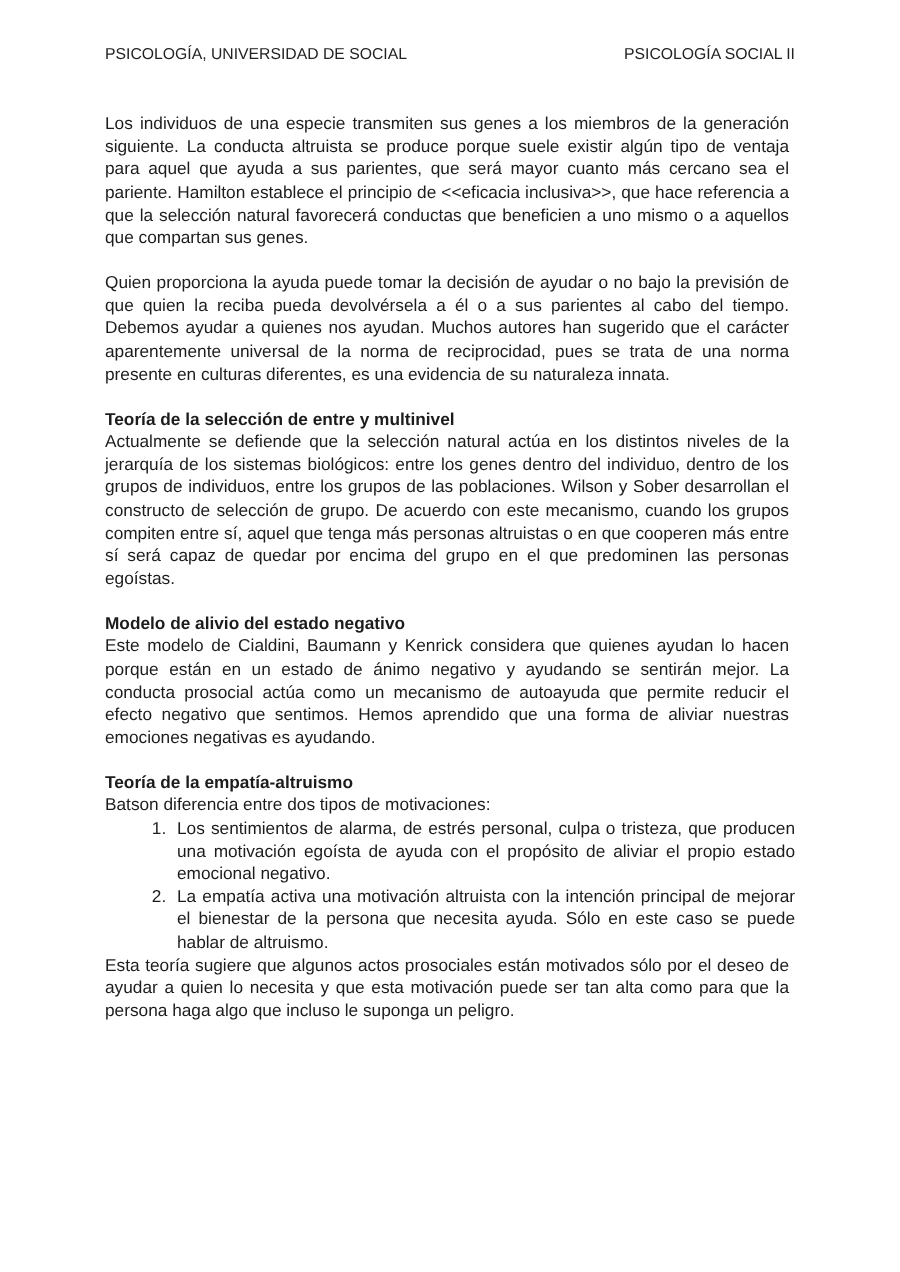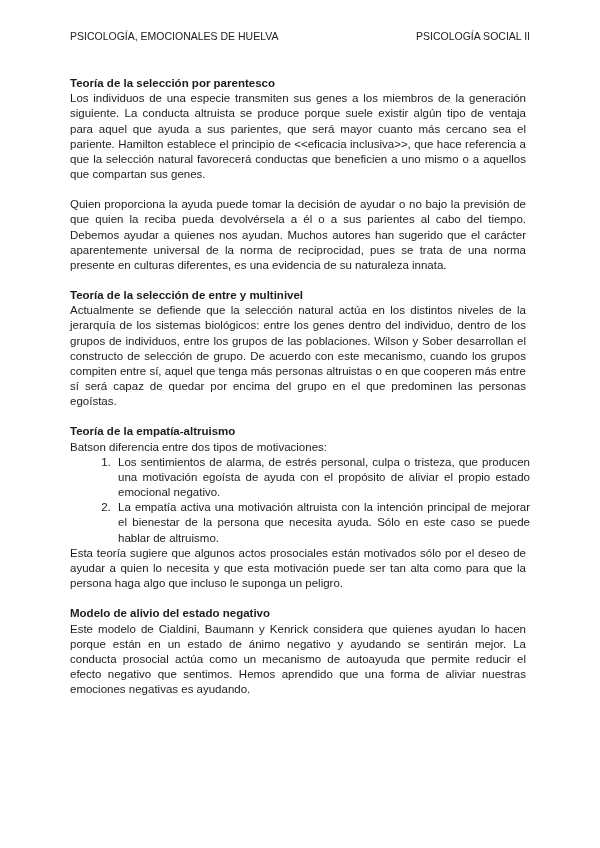--- a/index.html
+++ b/index.html
@@ -60,50 +60,49 @@
     margin-top: 28px;
   }
   .section { margin-bottom: 0; }
 </style>
 </head>
 <body>
 
 <div class="page">
 
   <div class="doc-header">
-    <span>PSICOLOGÍA, EMOCIONALES DE HUELVA</span>
+    <span>PSICOLOGÍA, UNIVERSIDAD DE SOCIAL</span>
     <span>PSICOLOGÍA SOCIAL II</span>
   </div>
 
   <div class="content">
 
     <div class="section">
-      <h3 class="sec-title">Teoría de la selección por parentesco</h3>
       <p class="body-text">Los individuos de una especie transmiten sus genes a los miembros de la generación siguiente. La conducta altruista se produce porque suele existir algún tipo de ventaja para aquel que ayuda a sus parientes, que será mayor cuanto más cercano sea el pariente. Hamilton establece el principio de &lt;&lt;eficacia inclusiva&gt;&gt;, que hace referencia a que la selección natural favorecerá conductas que beneficien a uno mismo o a aquellos que compartan sus genes.</p>
     </div>
 
     <div class="section">
       <p class="body-text">Quien proporciona la ayuda puede tomar la decisión de ayudar o no bajo la previsión de que quien la reciba pueda devolvérsela a él o a sus parientes al cabo del tiempo. Debemos ayudar a quienes nos ayudan. Muchos autores han sugerido que el carácter aparentemente universal de la norma de reciprocidad, pues se trata de una norma presente en culturas diferentes, es una evidencia de su naturaleza innata.</p>
     </div>
 
     <div class="section">
       <h3 class="sec-title">Teoría de la selección de entre y multinivel</h3>
       <p class="body-text">Actualmente se defiende que la selección natural actúa en los distintos niveles de la jerarquía de los sistemas biológicos: entre los genes dentro del individuo, dentro de los grupos de individuos, entre los grupos de las poblaciones. Wilson y Sober desarrollan el constructo de selección de grupo. De acuerdo con este mecanismo, cuando los grupos compiten entre sí, aquel que tenga más personas altruistas o en que cooperen más entre sí será capaz de quedar por encima del grupo en el que predominen las personas egoístas.</p>
     </div>
 
 
     <div class="section">
+      <h3 class="sec-title">Modelo de alivio del estado negativo</h3>
+      <p class="body-text">Este modelo de Cialdini, Baumann y Kenrick considera que quienes ayudan lo hacen porque están en un estado de ánimo negativo y ayudando se sentirán mejor. La conducta prosocial actúa como un mecanismo de autoayuda que permite reducir el efecto negativo que sentimos. Hemos aprendido que una forma de aliviar nuestras emociones negativas es ayudando.</p>
+    </div>
+
+    <div class="section">
       <h3 class="sec-title">Teoría de la empatía-altruismo</h3>
       <p class="body-text intro-text">Batson diferencia entre dos tipos de motivaciones:</p>
       <ol class="num-list">
         <li>Los sentimientos de alarma, de estrés personal, culpa o tristeza, que producen una motivación egoísta de ayuda con el propósito de aliviar el propio estado emocional negativo.</li>
         <li>La empatía activa una motivación altruista con la intención principal de mejorar el bienestar de la persona que necesita ayuda. Sólo en este caso se puede hablar de altruismo.</li>
       </ol>
       <p class="body-text after-list">Esta teoría sugiere que algunos actos prosociales están motivados sólo por el deseo de ayudar a quien lo necesita y que esta motivación puede ser tan alta como para que la persona haga algo que incluso le suponga un peligro.</p>
     </div>
 
-    <div class="section">
-      <h3 class="sec-title">Modelo de alivio del estado negativo</h3>
-      <p class="body-text">Este modelo de Cialdini, Baumann y Kenrick considera que quienes ayudan lo hacen porque están en un estado de ánimo negativo y ayudando se sentirán mejor. La conducta prosocial actúa como un mecanismo de autoayuda que permite reducir el efecto negativo que sentimos. Hemos aprendido que una forma de aliviar nuestras emociones negativas es ayudando.</p>
-    </div>
-
   </div>
 </div>
 
 </body></html>

